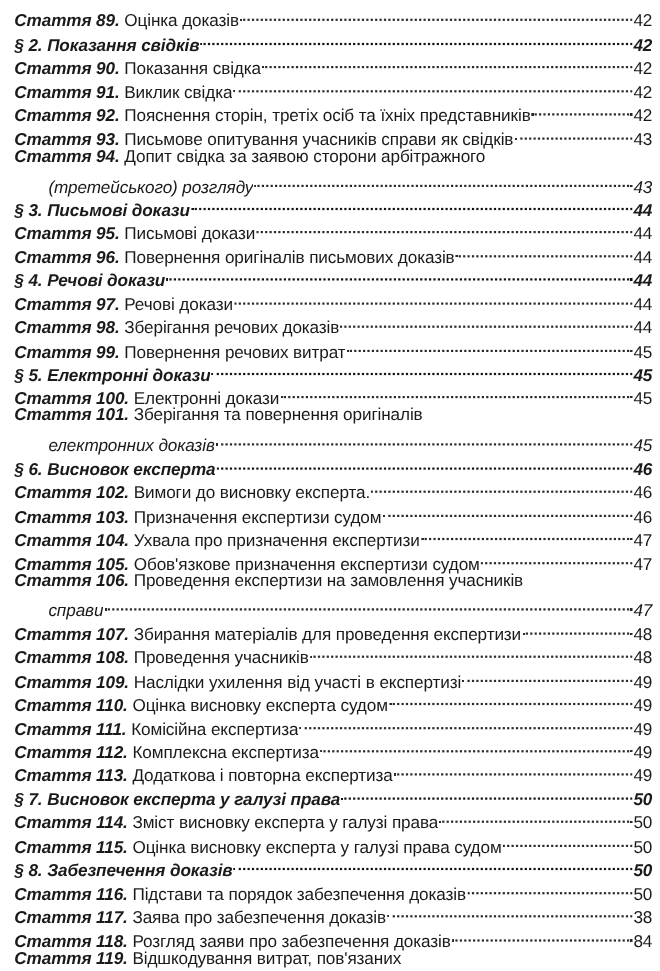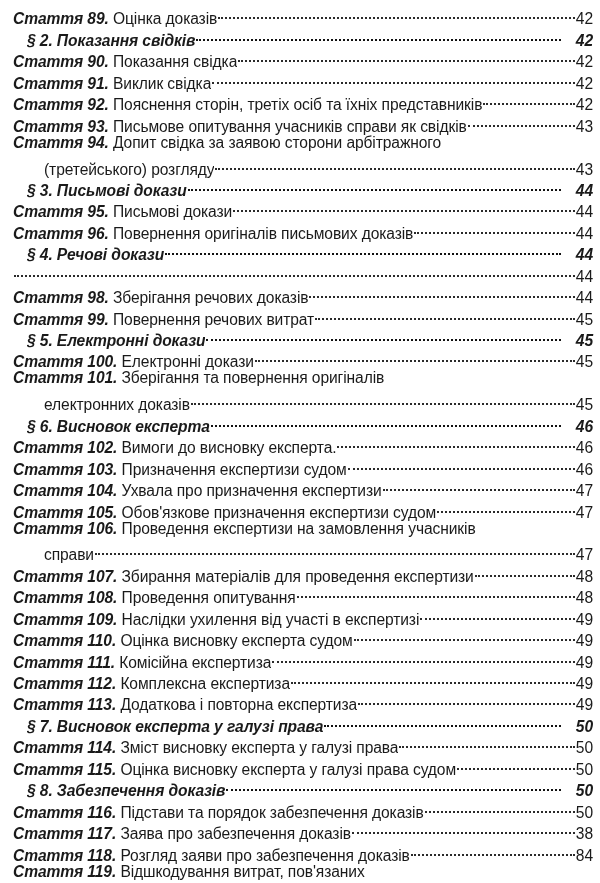--- a/index.html
+++ b/index.html
@@ -25,34 +25,34 @@
     display: flex;
     align-items: baseline;
     height: 21.45px;
     line-height: 21.45px;
     font-size: 15.6px;
     white-space: nowrap;
     letter-spacing: -0.1px;
   }
   .row.cont {
     padding-left: 31px;
+    font-style: italic;
   }
   .label {
     flex: 0 0 auto;
     overflow: hidden;
   }
   .art-num {
     font-weight: bold;
     font-style: italic;
     text-align: center;
   }
   .section .label, .section .page {
     font-weight: bold;
     font-style: italic;
-    margin-left: 14px;
   }
   .dots {
     flex: 1 1 auto;
     overflow: hidden;
     margin: 0 1px;
     position: relative;
     height: 21.45px;
   }
   .dots::after {
     content: "";
@@ -127,20 +127,21 @@
       <span class="label"><span class="art-num">Стаття 96.</span> <span class="title">Повернення оригіналів письмових доказів</span></span>
       <span class="dots"></span>
       <span class="page">44</span>
     </div>
     <div class="row section">
       <span class="label"><span class="art-num">§ 4.</span> <span class="title">Речові докази</span></span>
       <span class="dots"></span>
       <span class="page">44</span>
     </div>
     <div class="row">
+      <span class="label"><span class="art-num">Стаття 97.</span> <span class="title">Речові докази</span></span>
       <span class="dots"></span>
       <span class="page">44</span>
     </div>
     <div class="row">
       <span class="label"><span class="art-num">Стаття 98.</span> <span class="title">Зберігання речових доказів</span></span>
       <span class="dots"></span>
       <span class="page">44</span>
     </div>
     <div class="row">
       <span class="label"><span class="art-num">Стаття 99.</span> <span class="title">Повернення речових витрат</span></span>
@@ -199,21 +200,21 @@
       <span class="label">справи</span>
       <span class="dots"></span>
       <span class="page">47</span>
     </div>
     <div class="row">
       <span class="label"><span class="art-num">Стаття 107.</span> <span class="title">Збирання матеріалів для проведення експертизи</span></span>
       <span class="dots"></span>
       <span class="page">48</span>
     </div>
     <div class="row">
-      <span class="label"><span class="art-num">Стаття 108.</span> <span class="title">Проведення опитування</span></span>
+      <span class="label"><span class="art-num">Стаття 108.</span> <span class="title">Проведення учасників</span></span>
       <span class="dots"></span>
       <span class="page">48</span>
     </div>
     <div class="row">
       <span class="label"><span class="art-num">Стаття 109.</span> <span class="title">Наслідки ухилення від участі в експертизі</span></span>
       <span class="dots"></span>
       <span class="page">49</span>
     </div>
     <div class="row">
       <span class="label"><span class="art-num">Стаття 110.</span> <span class="title">Оцінка висновку експерта судом</span></span>

